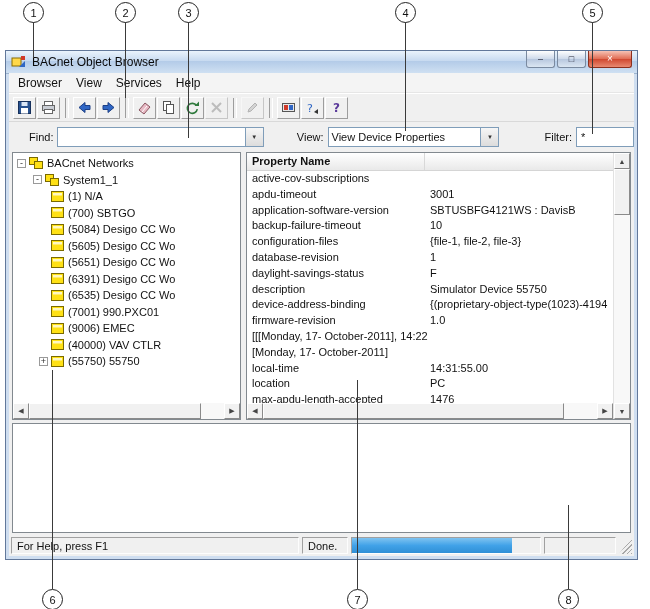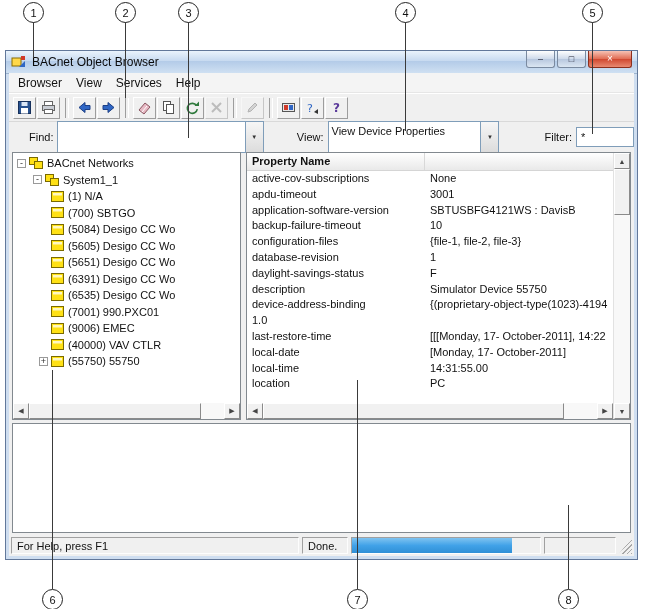--- a/index.html
+++ b/index.html
@@ -40,21 +40,21 @@
   .tbtn{width:23px;height:22px;display:flex;align-items:center;justify-content:center;
         margin-right:1px;background:#f0f0f0;border:1px solid;
         border-color:#fff #9d9d9d #9d9d9d #fff;box-sizing:border-box;}
   .tbtn svg{display:block;}
   .tbtn.disabled{opacity:.5;}
   .tsep{width:2px;height:20px;border-left:1px solid #9d9d9d;border-right:1px solid #fff;margin:0 4px;}
 
   
   .findrow{height:30px;display:flex;align-items:center;padding-left:5px;font-size:11px;color:#111;}
   .flabel{margin-right:4px;white-space:nowrap;padding-left:15px;}
-  .combo{height:32px;background:#fff;border:1px solid #7f9db9;display:flex;align-items:stretch;box-sizing:border-box;}
+  .combo{height:20px;background:#fff;border:1px solid #7f9db9;display:flex;align-items:stretch;box-sizing:border-box;}
   .combo-text{flex:1;padding:3px 3px 0 3px;font-size:11px;overflow:hidden;white-space:nowrap;}
   .combo-btn{width:17px;display:flex;align-items:center;justify-content:center;font-size:6px;color:#333;
              background:linear-gradient(#f6f6f6,#dcdcdc);border-left:1px solid #7f9db9;}
   .find-combo{width:222px;margin-right:18px;}
   .view-combo{width:185px;margin-right:30px;}
   .filter-field{width:62px;height:20px;background:#fff;border:1px solid #7f9db9;
                 font-size:11px;padding:3px 0 0 4px;box-sizing:border-box;}
 
   
   .main{flex:1;min-height:0;display:flex;padding:0 3px;}
@@ -384,21 +384,20 @@
         <div class="splitter"></div>
 
         <div class="prop-pane">
           <div class="prop-main">
             <div class="prop-header">
               <span class="hdr hdr-name">Property Name</span>
             </div>
             <div class="prop-rows">
               <div class="prop-row">
                   <span class="pname">active-cov-subscriptions</span>
-                  <span class="pval">None</span>
                 </div>
               <div class="prop-row">
                   <span class="pname">apdu-timeout</span>
                   <span class="pval">3001</span>
                 </div>
               <div class="prop-row">
                   <span class="pname">application-software-version</span>
                   <span class="pval">SBTUSBFG4121WS : DavisB</span>
                 </div>
               <div class="prop-row">
@@ -419,37 +418,40 @@
                 </div>
               <div class="prop-row">
                   <span class="pname">description</span>
                   <span class="pval">Simulator Device 55750</span>
                 </div>
               <div class="prop-row">
                   <span class="pname">device-address-binding</span>
                   <span class="pval">{(proprietary-object-type(1023)-4194</span>
                 </div>
               <div class="prop-row">
+                  <span class="pname">firmware-revision</span>
                   <span class="pval">1.0</span>
                 </div>
               <div class="prop-row">
-                  <span class="pname">last-restore-time</span>
                   <span class="pval">[[[Monday, 17- October-2011], 14:22</span>
                 </div>
               <div class="prop-row">
-                  <span class="pname">local-date</span>
                   <span class="pval">[Monday, 17- October-2011]</span>
                 </div>
               <div class="prop-row">
                   <span class="pname">local-time</span>
                   <span class="pval">14:31:55.00</span>
                 </div>
               <div class="prop-row">
                   <span class="pname">location</span>
                   <span class="pval">PC</span>
+                </div>
+              <div class="prop-row">
+                  <span class="pname">max-apdu-length-accepted</span>
+                  <span class="pval">1476</span>
                 </div>
             </div>
             <div class="hscroll">
               <span class="sb-btn">◀</span>
               <span class="sb-track">
                   <span class="sb-thumb-h" style="width:90%"></span>
                 </span>
               <span class="sb-btn">▶</span>
             </div>
           </div>

